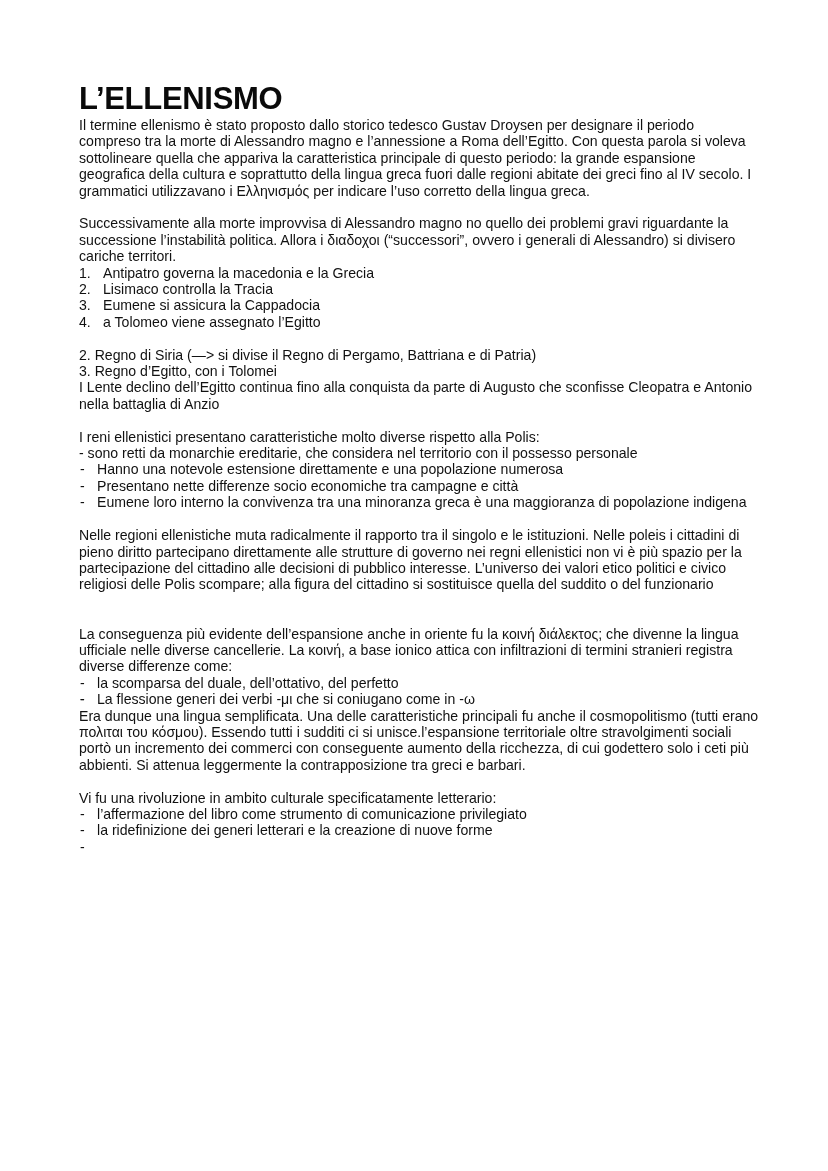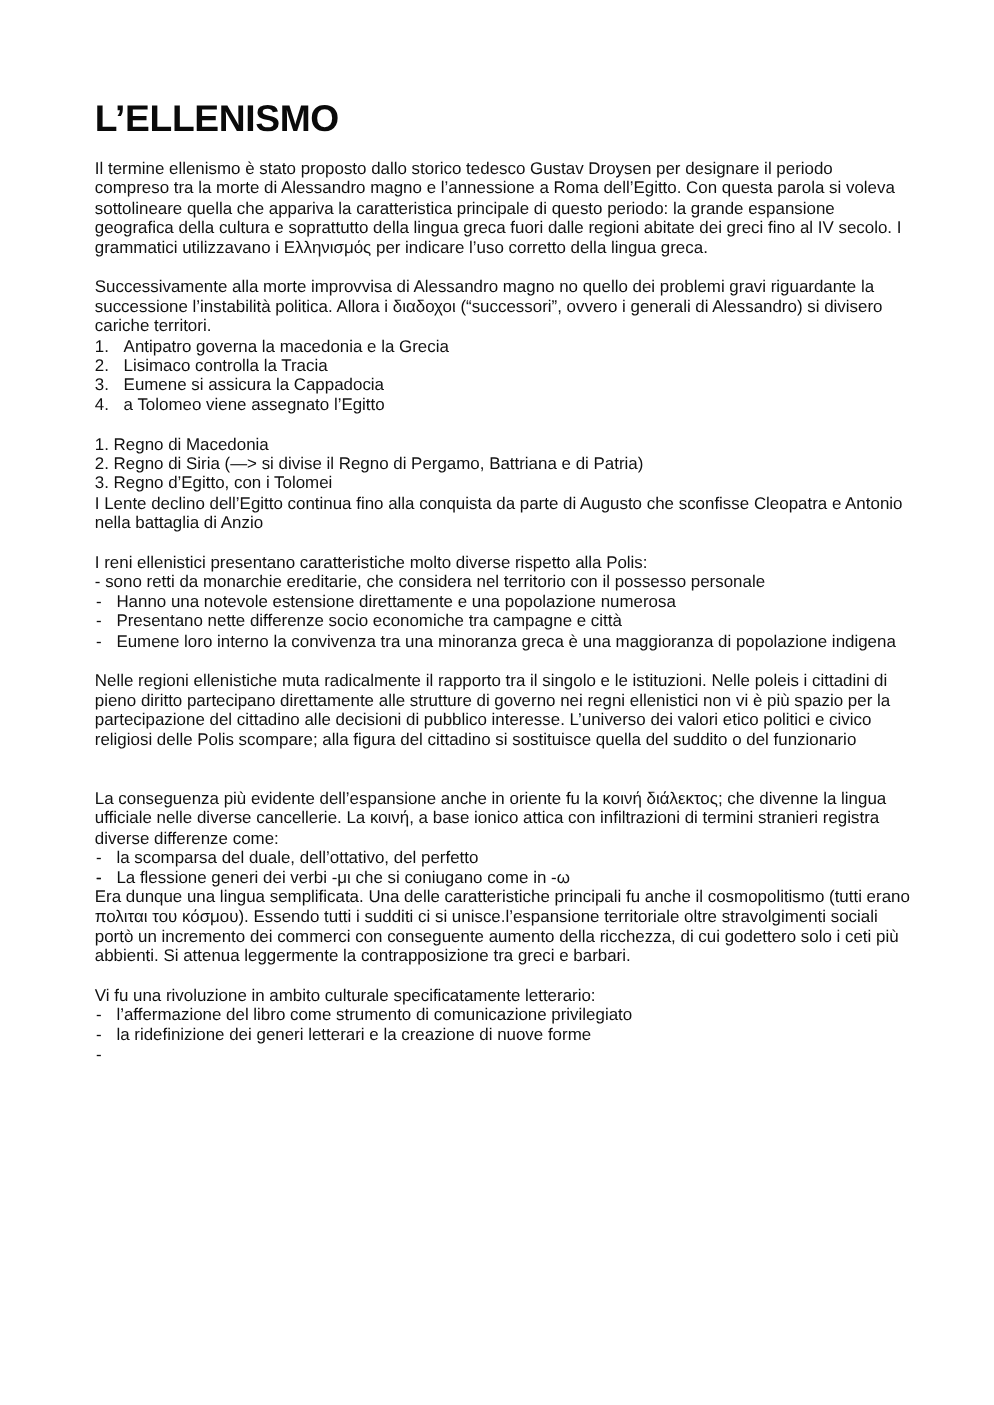--- a/index.html
+++ b/index.html
@@ -5,21 +5,21 @@
     html, body { margin: 0; padding: 0; background: #ffffff; }
     body { width: 828px; height: 1171px; position: relative; overflow: hidden; }
     .page {
       position: absolute; left: 79px; top: 82px; width: 680px;
       font-family: "Liberation Sans", sans-serif;
       color: #111111; font-size: 14.1px; line-height: 16.4px;
     }
     .title {
       font-family: "Liberation Sans", sans-serif;
       font-weight: bold; font-size: 31px; line-height: 34px;
-      letter-spacing: -0.3px; margin: 0 0 16px 0; color: #0a0a0a;
+      letter-spacing: -0.3px; margin: 0 0 1px 0; color: #0a0a0a;
     }
     p { margin: 0; }
     .gap { height: 16.4px; }
     .gap2 { height: 32.8px; }
     ol.num { margin: 0; padding: 0; list-style: none; }
     ol.num li { position: relative; padding-left: 24px; }
     ol.num li .n { position: absolute; left: 0; }
     ul.dash { margin: 0; padding: 0; list-style: none; }
     ul.dash li { position: relative; padding-left: 18px; }
     ul.dash li .d { position: absolute; left: 1px; }
@@ -36,21 +36,20 @@
 
   <p>Successivamente alla morte improvvisa di Alessandro magno no quello dei problemi gravi riguardante la successione l’instabilità politica. Allora i διαδοχοι (“successori”, ovvero i generali di Alessandro) si divisero cariche territori.</p>
   <ol class="num">
     <li><span class="n">1.</span><span>Antipatro governa la macedonia e la Grecia</span></li>
     <li><span class="n">2.</span><span>Lisimaco controlla la Tracia</span></li>
     <li><span class="n">3.</span><span>Eumene si assicura la Cappadocia</span></li>
     <li><span class="n">4.</span><span>a Tolomeo viene assegnato l’Egitto</span></li>
   </ol>
   <div class="gap"></div>
 
-  <span class="plain-line">1. Regno di Macedonia</span>
   <span class="plain-line">2. Regno di Siria (—&gt; si divise il Regno di Pergamo, Battriana e di Patria)</span>
   <span class="plain-line">3. Regno d’Egitto, con i Tolomei</span>
   <p>I Lente declino dell’Egitto continua fino alla conquista da parte di Augusto che sconfisse Cleopatra e Antonio nella battaglia di Anzio</p>
   <div class="gap"></div>
 
   <p>I reni ellenistici presentano caratteristiche molto diverse rispetto alla Polis:</p>
   <span class="plain-line">- sono retti da monarchie ereditarie, che considera nel territorio con il possesso personale</span>
   <ul class="dash">
     <li><span class="d">-</span><span>Hanno una notevole estensione direttamente e una popolazione numerosa</span></li>
     <li><span class="d">-</span><span>Presentano nette differenze socio economiche tra campagne e città</span></li>

